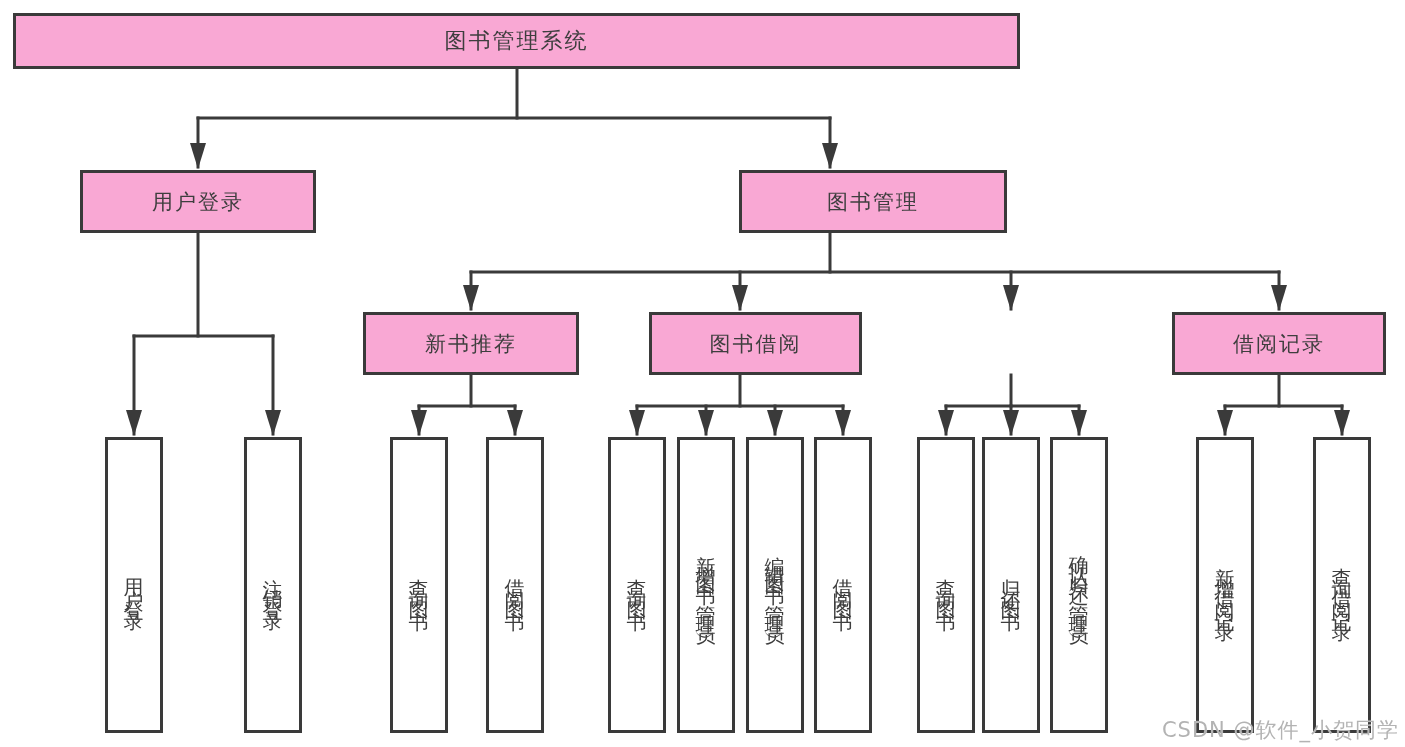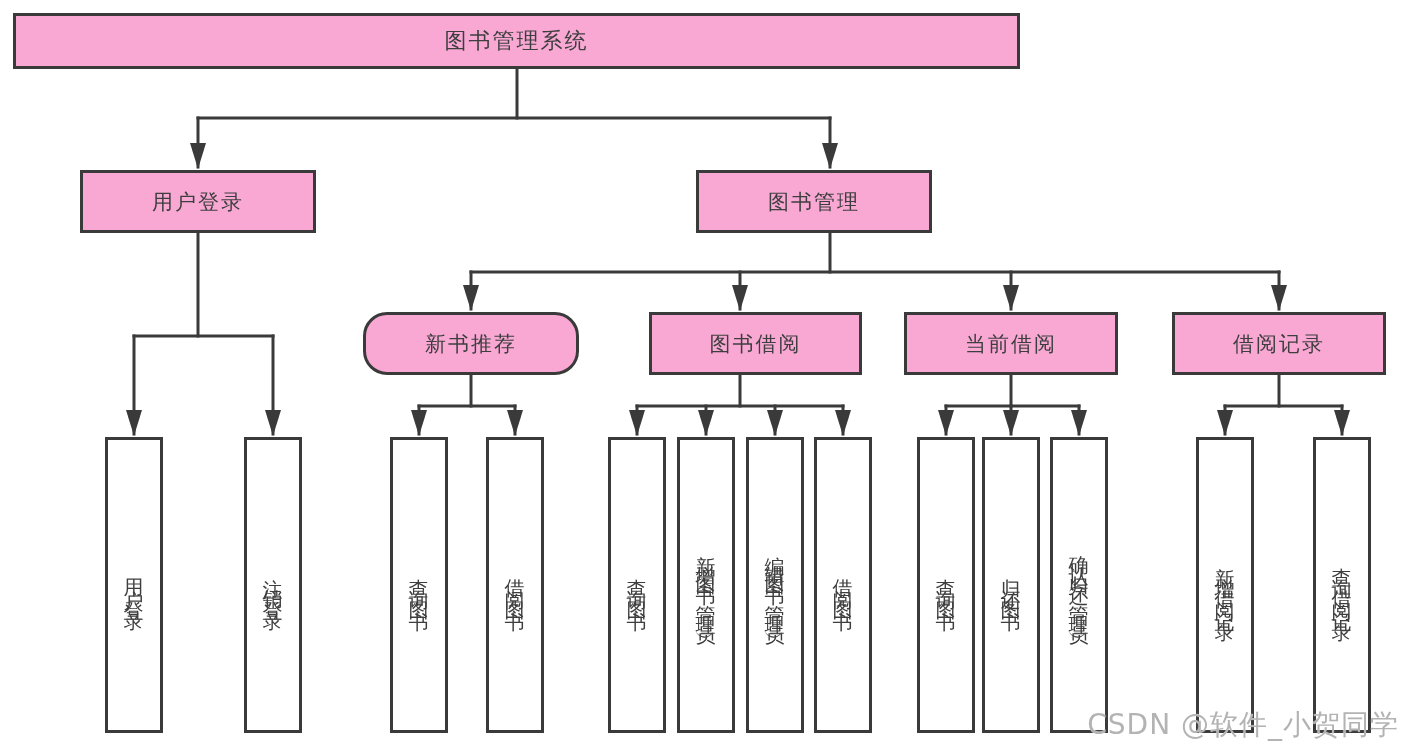--- a/index.html
+++ b/index.html
@@ -36,21 +36,21 @@
     text-orientation:mixed;
     font-size:20px;
     line-height:1;
     letter-spacing:11px;
     color:#3e3e3e;
     white-space:nowrap;
   }
   .watermark{
     position:absolute;
     right:6px;bottom:3px;
-    font-size:28px;
+    font-size:21px;
     color:#b3b3b3;
     letter-spacing:1px;
     z-index:5;
     text-shadow:0 0 1px #ffffff;
   }
 </style>
 </head>
 <body>
 
 <div class="canvas">
@@ -105,32 +105,29 @@
     </g>
   </svg>
 
   <div class="hbox" style="left:13px;top:13px;width:1007px;height:56px;font-size:22px;">
     <span>图书管理系统</span>
   </div>
 
   <div class="hbox" style="left:80px;top:170px;width:236px;height:63px;">
     <span>用户登录</span>
   </div>
-  <div class="hbox" style="left:696px;top:170px;width:236px;height:63px;">
+  <div class="hbox" style="left:739px;top:170px;width:268px;height:63px;">
     <span>图书管理</span>
   </div>
 
-  <div class="hbox" style="left:363px;top:312px;width:216px;height:63px;border-radius:24px;">
+  <div class="hbox" style="left:363px;top:312px;width:216px;height:63px;">
     <span>新书推荐</span>
   </div>
   <div class="hbox" style="left:633px;top:312px;width:213px;height:63px;margin-left:16px;">
     <span>图书借阅</span>
-  </div>
-  <div class="hbox" style="left:904px;top:312px;width:214px;height:63px;">
-    <span>当前借阅</span>
   </div>
   <div class="hbox" style="left:1172px;top:312px;width:214px;height:63px;align-items:center;">
     <span>借阅记录</span>
   </div>
 
   <div class="vbox" style="left:105px;">
     <span>用户登录</span>
   </div>
   <div class="vbox" style="left:244px;">
     <span>注销登录</span>

